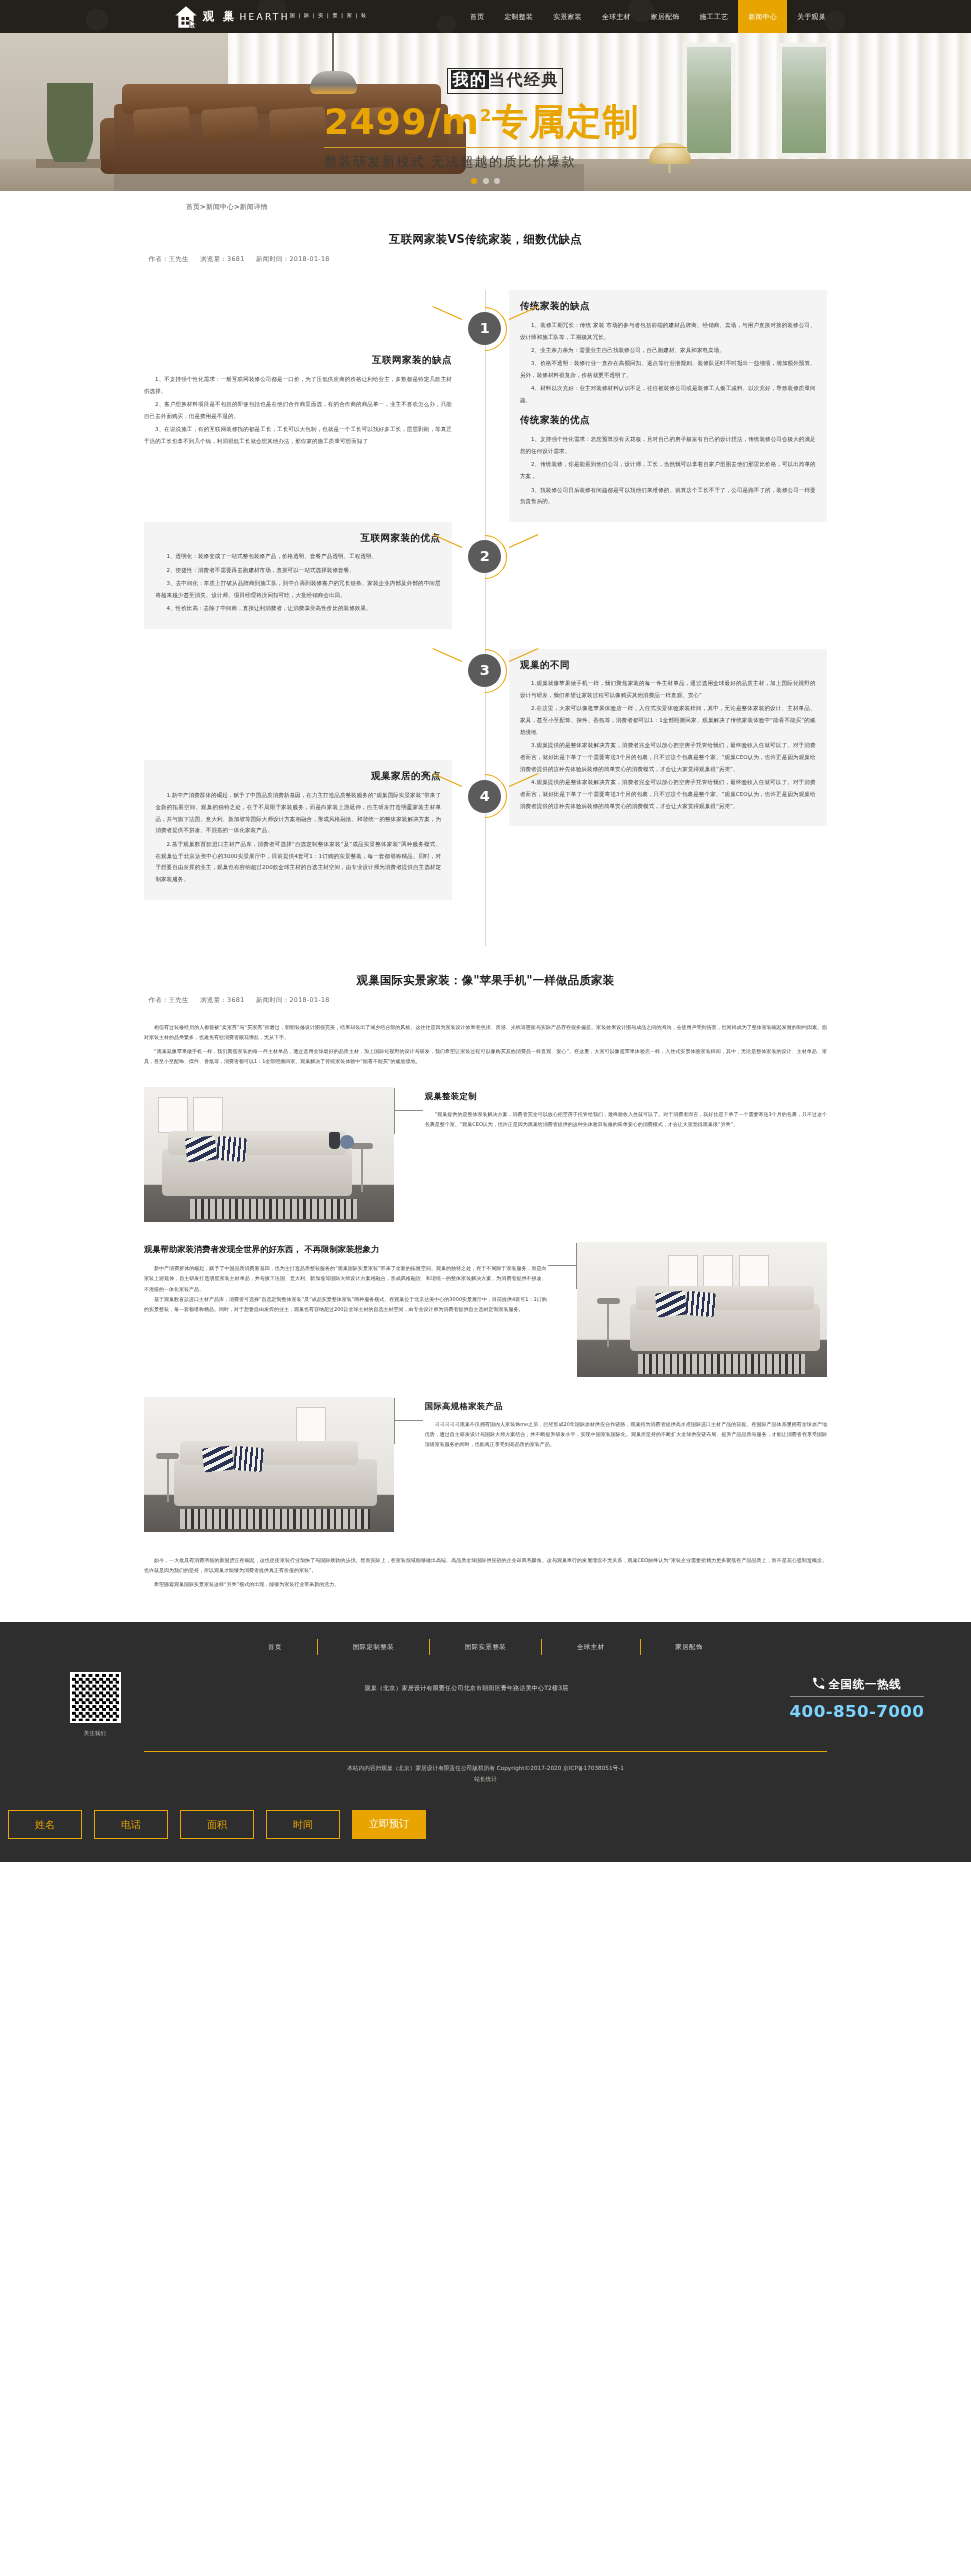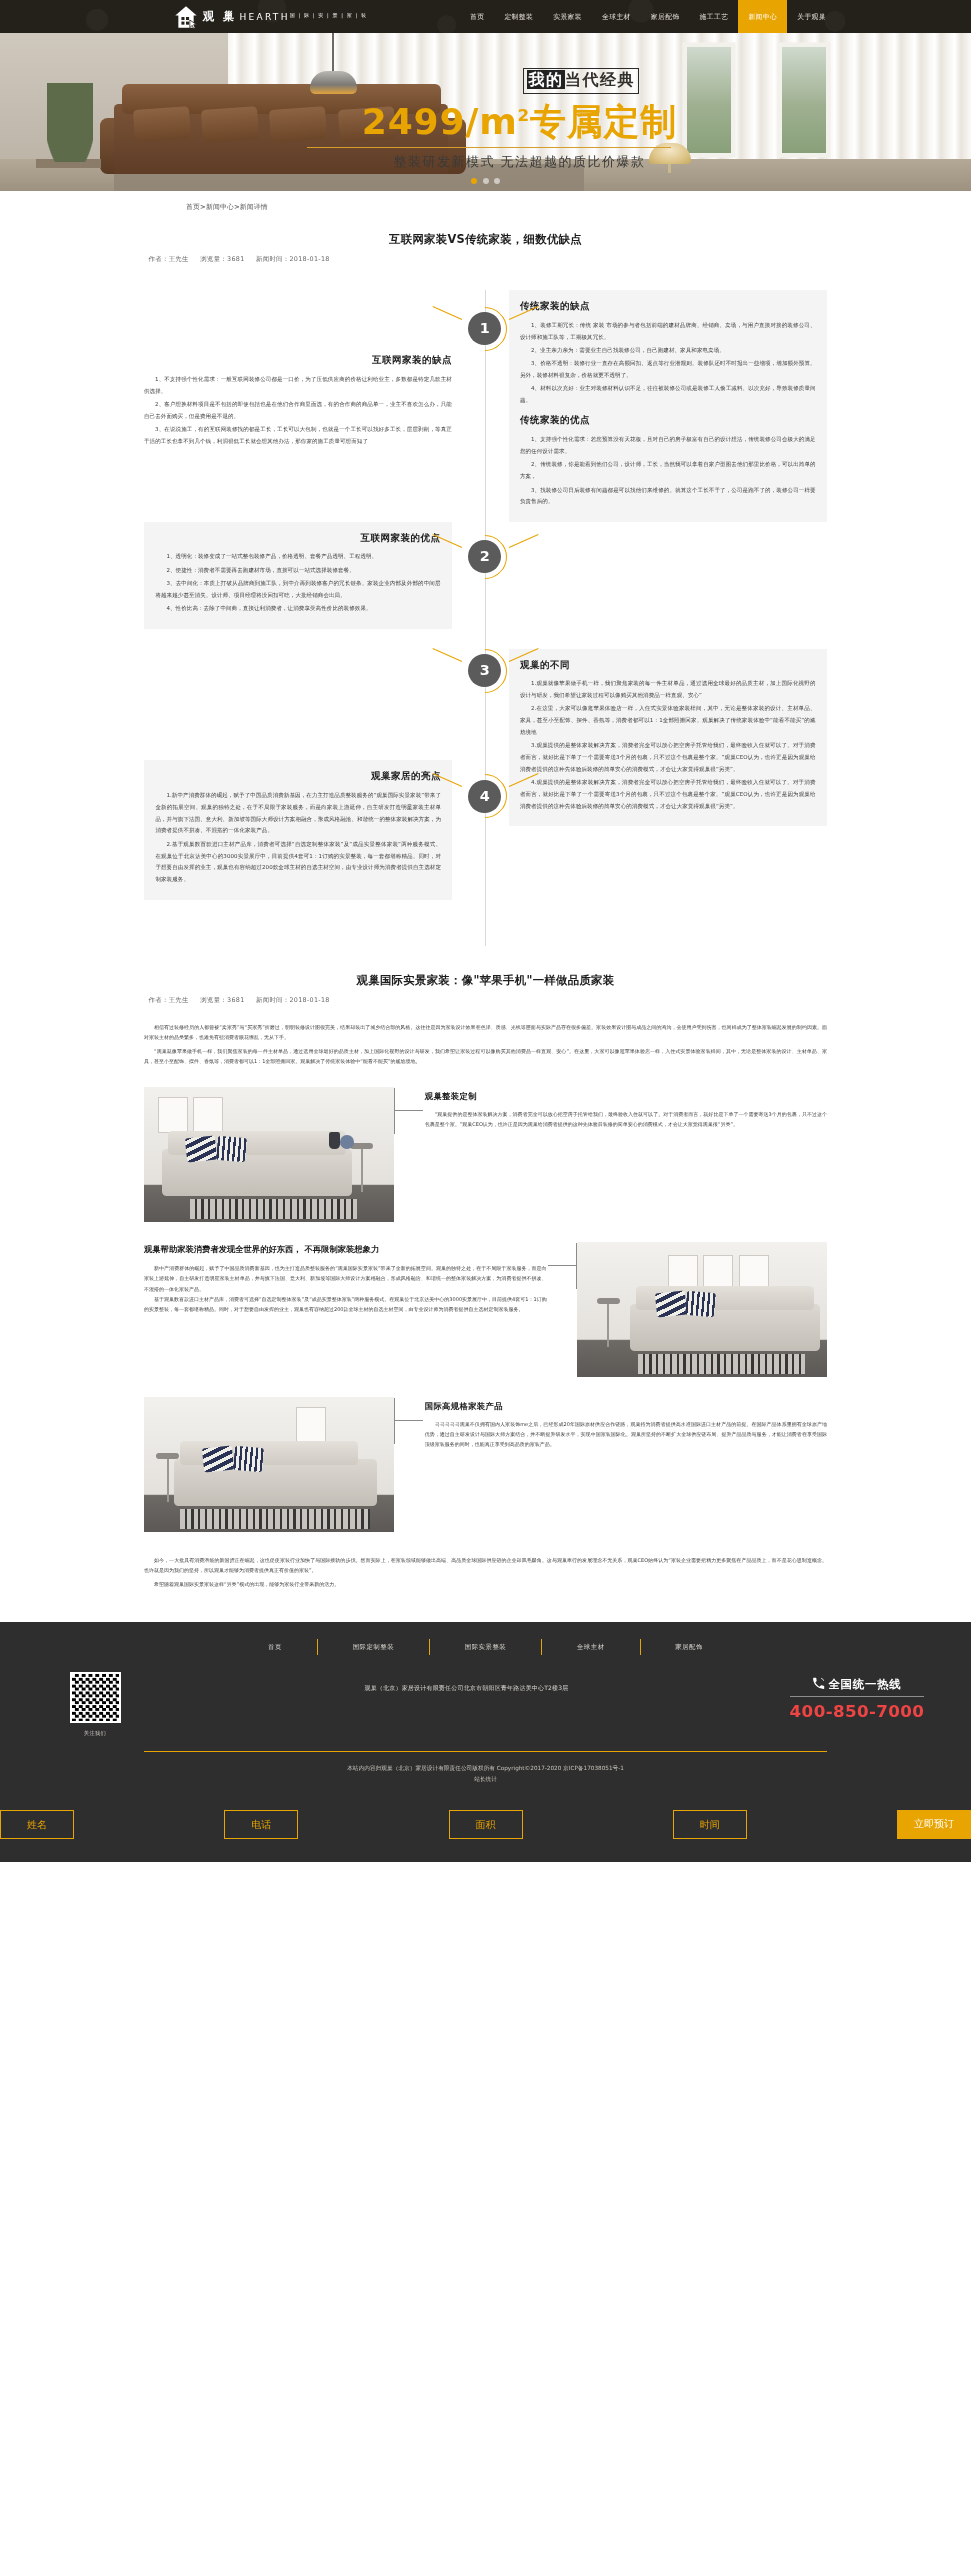--- a/index.html
+++ b/index.html
@@ -128,22 +128,22 @@
     position: absolute; left: 649px; bottom: 27px; width: 42px; height: 21px;
     background: radial-gradient(ellipse at 50% 35%, #f5e7c8 0%, #ddc487 60%, #c5a85e 100%);
     border-radius: 23px 23px 4.6px 4.6px;
   }
   .lamp-stem { position: absolute; left: 668px; bottom: 18px; width: 3px; height: 10.6px; background:#c9b98e; }
   .plant { position: absolute; left: 47px; bottom: 29px; width: 46px; height: 79px;
     background: radial-gradient(ellipse at 50% 20%, #5d6b4a 0 27px, transparent 28px); }
   .side-table { position: absolute; left: 36px; bottom: 23px; width: 65px; height: 9px; background:#8a7c68; }
 
   .hero-text {
-    position: absolute; left: 307px; top: 35px; width: 425px;
-    text-align: center;
+    position: absolute; left: 324px; top: 35px; width: 425px;
+    text-align: left;
   }
   .hero-kicker {
     display: inline-block;
     border: 1.5px solid #2b2b2b;
     font-size: 16px; font-weight: bold; letter-spacing: 1.5px;
     padding: 0.8px 3px 2.3px 3px;
     font-family: "DejaVu Sans", sans-serif;
     color: #33312e;
     margin-left: 123px;
   }
@@ -327,34 +327,34 @@
     flex: 1; color: #ddd9d2; font-size: 6px; letter-spacing: 0.2px; padding-top: 12px;
     text-align: center; font-family: "DejaVu Sans", sans-serif;
   }
   .f-tel { width: 228px; text-align: center; padding-top: 4.6px; }
   .f-tel-label {
     color: #fff; font-size: 11.4px; font-weight: bold; letter-spacing: 0.8px;
     display: flex; align-items: center; justify-content: center; gap: 3px;
     font-family: "DejaVu Sans", sans-serif;
   }
   .f-tel-num {
-    color: #ef4444; font-size: 16.7px; font-weight: bold; letter-spacing: 0.4px;
+    color: #7dd3fc; font-size: 16.7px; font-weight: bold; letter-spacing: 0.4px;
     margin-top: 3.8px; border-top: 0.8px solid #8d8d8d; padding-top: 3.8px; display: inline-block;
     font-family: "DejaVu Sans", sans-serif;
   }
   .f-divider { width: 683px; height: 0.8px; background: #e8a400; margin: 13.7px auto 0; }
   .f-copy {
     text-align: center; color: #c9c4bc; font-size: 5.7px; line-height: 1.9;
     margin-top: 12px; padding-bottom: 4.6px; font-family: "DejaVu Sans", sans-serif;
   }
   .f-copy .stat { display: block; cursor: pointer; }
 
   .form-bar {
-    display: flex; justify-content: space-between; align-items: center; gap: 12px;
-    padding: 20px 0 23px 0;
+    display: flex; justify-content: flex-start; align-items: center; gap: 12px;
+    padding: 20px 0 23px 8px;
   }
   .fi {
     width: 74px; height: 29px; background: #2e2e2e; border: 0.8px solid #e8a400;
     color: #e8a400; font-size: 10px; text-align: center; outline: none;
     font-family: "DejaVu Sans", sans-serif;
   }
   .fi::placeholder { color: #e8a400; opacity: 1; }
   .submit {
     width: 74px; height: 29px; background: #e8a400; border: none; color: #fff;
     font-size: 10px; cursor: pointer; font-family: "DejaVu Sans", sans-serif;

